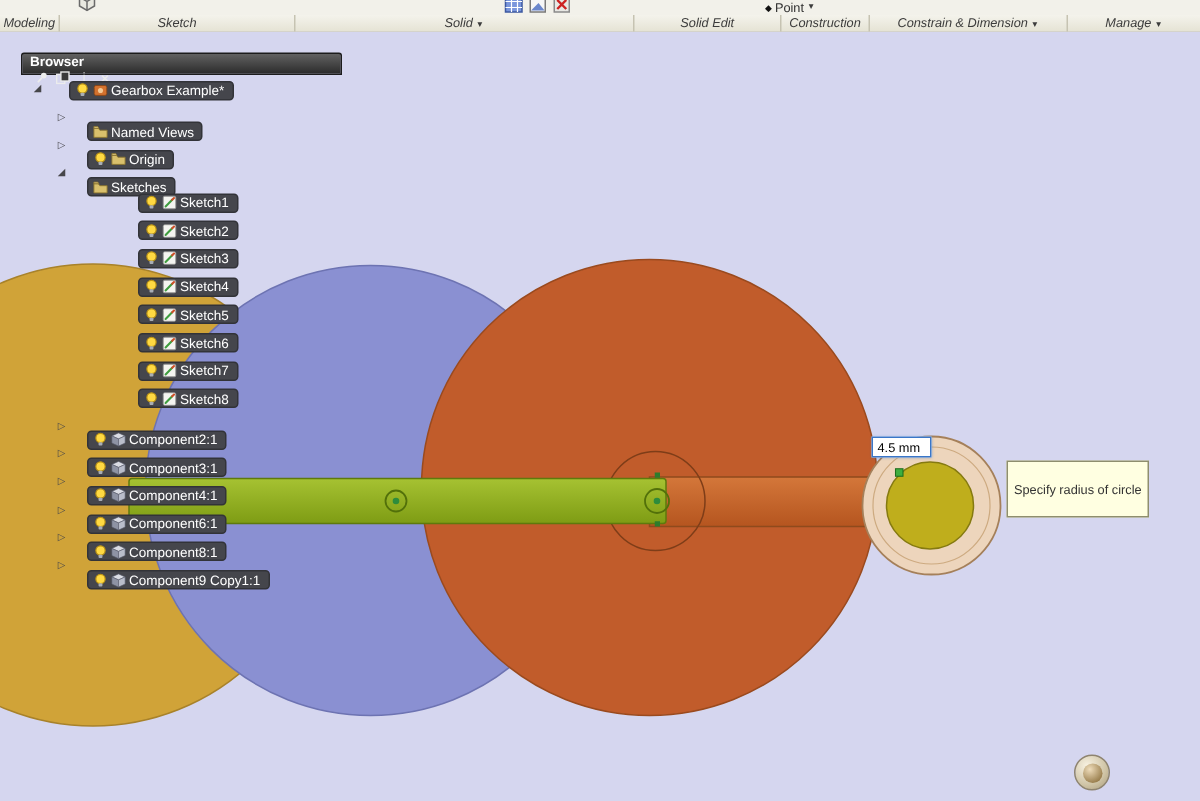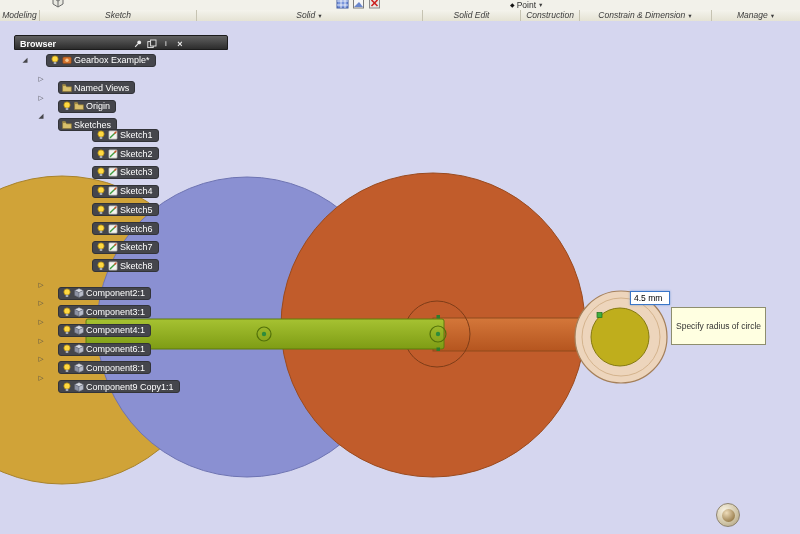--- a/index.html
+++ b/index.html
@@ -17,35 +17,35 @@
   .caret { font-size:5.5px; color:#3c3c3c; }
   .ribbon-tabs { position:absolute; top:10px; left:0; right:0; height:11px;
                  background:linear-gradient(#f4f3ec,#e5e3d4);font-style:italic; }
   .rtab { position:absolute; top:0; height:11px; font-size:8.5px; color:#3c3c3c; text-align:center;
           line-height:10px; border-right:1px solid #c6c3b2; white-space:nowrap; overflow:hidden; }
   .rtab .caret { margin-left:2px; }
 
   
   .canvas { position:absolute; top:21px; left:0; width:800px; height:513px; background:#d5d6ef; z-index:1; }
   .vp-svg { position:absolute; top:0; left:0; }
-  .dim-box { position:absolute; left:630px; top:270px; width:40px; height:14px; background:#ffffff;
+  .dim-box { position:absolute; left:581px; top:270px; width:40px; height:14px; background:#ffffff;
              border:1px solid #3a76c8; box-shadow:0 0 2px rgba(58,118,200,.6); font-size:8.5px;
              line-height:12px; padding-left:3px; color:#000; z-index:5; }
   .tooltip { position:absolute; left:671px; top:286px; background:#ffffe1; border:1px solid #8e8e6e;
              padding:13px 4px; font-size:8.5px; color:#333; white-space:nowrap; z-index:5; }
   .orbit { position:absolute; left:716px; top:482px; width:24px; height:24px; border-radius:50%;
            background:radial-gradient(circle at 35% 30%, #f8f2e2, #cfc4a6 60%, #a89a78);
            border:1px solid #8e8470; z-index:5; display:flex; align-items:center; justify-content:center; }
   .orbit-sphere { width:13px; height:13px; border-radius:50%;
                   background:radial-gradient(circle at 35% 30%, #eedcba, #9a7f4e 75%, #6e5a36); }
 
   
   .browser { position:absolute; left:14px; top:35px; width:214px; height:499px; z-index:20; font-size:9px; }
   .browser-titlebar { height:15px; background:linear-gradient(#616161,#2c2c2c); border:1px solid #1c1c1c;
-                      border-radius:2px 2px 0 0; color:#fff; display:flex; align-items:flex-end; padding:0 5px; }
+                      border-radius:2px 2px 0 0; color:#fff; display:flex; align-items:flex-start; padding:0 5px;flex-direction:column; }
   .browser-title { font-weight:bold; font-size:9px; }
   .tb-spacer { flex:1; }
   .tb-icons { display:flex; align-items:center; margin-right:36px; }
   .tb-icon { width:12px; height:11px; display:flex; align-items:center; justify-content:center;
              color:#ececec; font-size:8px; margin-left:2px; }
   .tb-icon svg { width:10px; height:10px; }
   .tb-close { font-size:9px; font-weight:bold; }
   .tree { position:absolute; top:16px; left:0; right:0; }
   .trow { height:18.7px; position:relative; display:flex; align-items:center; }
   .arr { position:absolute; width:10px; text-align:center; color:#46464a; font-size:6.5px;

